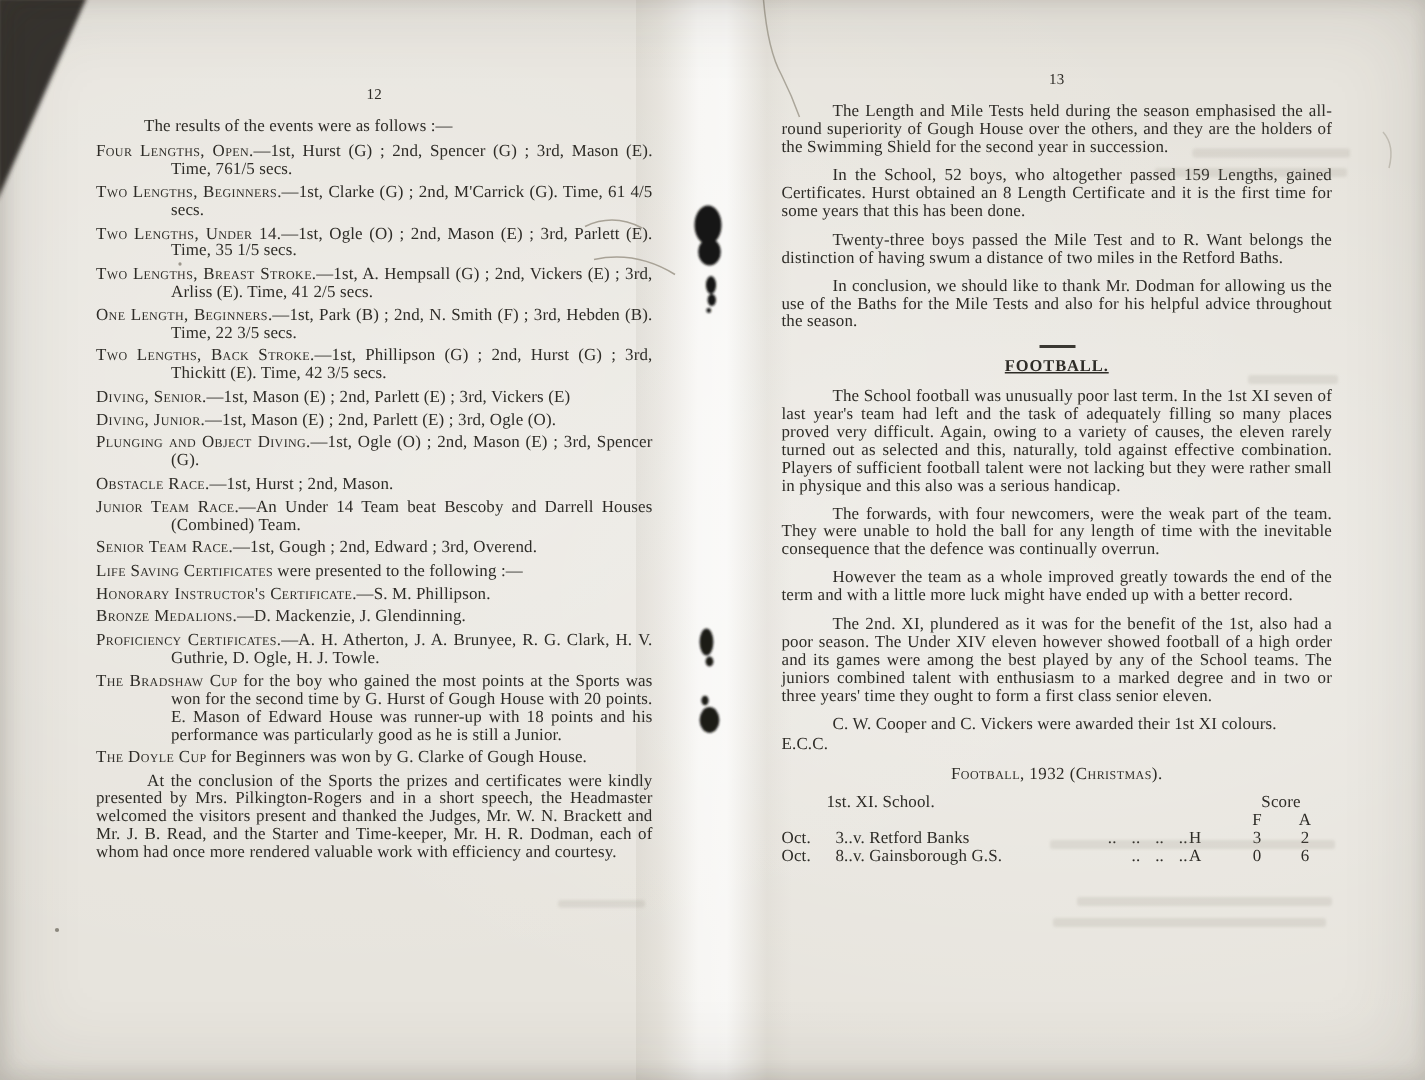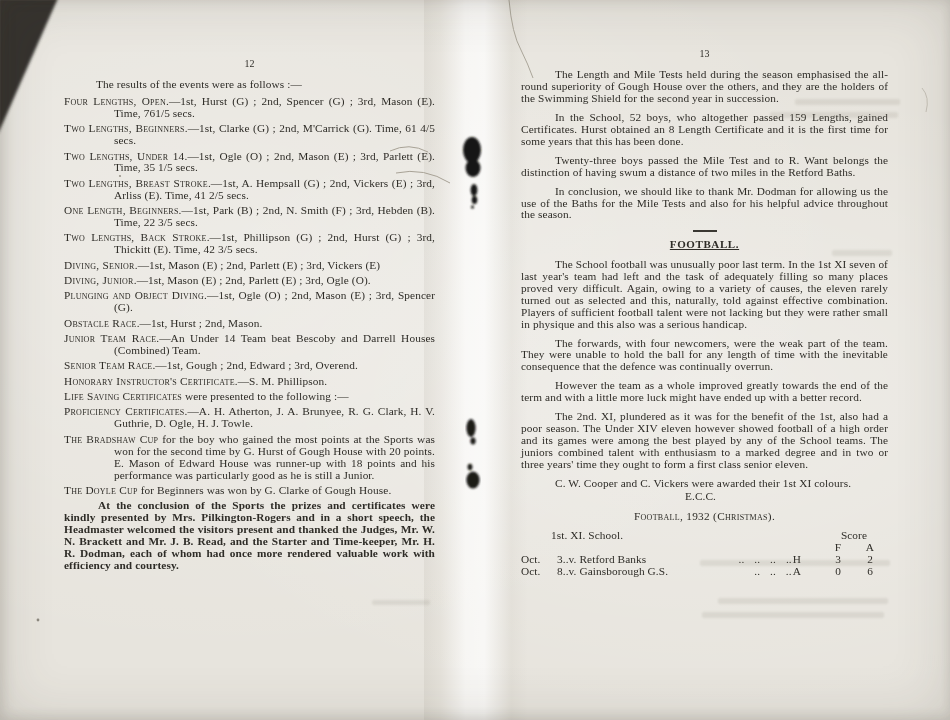--- a/index.html
+++ b/index.html
@@ -20,25 +20,25 @@
       rgba(255,255,255,0.65) 40%, rgba(255,255,255,0.70) 58%,
       rgba(90,80,60,0.04) 84%, rgba(90,80,60,0.0) 100%);}
   .page{position:absolute;font-size:11.3px;line-height:11.95px;letter-spacing:0.1px;}
   .page-left{left:64px;top:58px;width:371px;}
   .page-right{left:521px;top:48px;width:367px;}
   .pageno{text-align:center;margin-bottom:9px;font-size:10px;}
   .intro{margin:0 0 5px 0;text-indent:32px;}
   .event{margin:0 0 3.4px 0;padding-left:50px;text-indent:-50px;text-align:justify;}
   .sc{font-variant:small-caps;letter-spacing:0.25px;}
   .para{margin:0 0 7px 0;text-indent:34px;text-align:justify;}
-  .closing{margin-top:0;font-weight:bold;}
+  .closing{margin-top:0;}
   .divider{width:24px;height:1.4px;background:#3a3832;margin:9px auto 7px auto;}
   .heading{text-align:center;font-weight:bold;font-size:11px;letter-spacing:0.6px;margin:0 0 8px 0;text-decoration:underline;}
   .colours-line{margin:0 0 1px 0;text-indent:34px;}
-  .signature{text-align:center;padding-right:8px;margin-bottom:8px;}
+  .signature{text-align:left;padding-right:8px;margin-bottom:8px;}
   .table-title{text-align:center;font-variant:small-caps;letter-spacing:0.3px;margin-bottom:7px;}
   .thead{display:flex;align-items:flex-end;padding-right:2px;font-family:Liberation Serif, serif;}
   .thead .team{flex:1;padding-left:30px;}
   .score-wrap{width:64px;text-align:center;}
   .fa-row{display:flex;padding-right:2px;}
   .fa-row .spacer{flex:1;}
   .col{width:32px;text-align:center;}
   .match-row{display:flex;padding-right:2px;}
   .match-row .m{width:36px;}
   .match-row .fixture{white-space:nowrap;}
@@ -80,24 +80,25 @@
         <div class="event"><span class="sc">Diving, Junior</span><span>.—1st, Mason (E) ; 2nd, Parlett (E) ; 3rd, Ogle (O).</span></div>
 
         <div class="event"><span class="sc">Plunging and Object Diving</span><span>.—1st, Ogle (O) ; 2nd, Mason (E) ; 3rd, Spencer (G).</span></div>
 
         <div class="event"><span class="sc">Obstacle Race</span><span>.—1st, Hurst ; 2nd, Mason.</span></div>
 
         <div class="event"><span class="sc">Junior Team Race</span><span>.—An Under 14 Team beat Bescoby and Darrell Houses (Combined) Team.</span></div>
 
         <div class="event"><span class="sc">Senior Team Race</span><span>.—1st, Gough ; 2nd, Edward ; 3rd, Overend.</span></div>
 
+        <div class="event"><span class="sc">Life Saving Certificates</span><span> were presented to the following :—</span></div>
+
         <div class="event"><span class="sc">Honorary Instructor's Certificate</span><span>.—S. M. Phillipson.</span></div>
 
-        <div class="event"><span class="sc">Life Saving Certificates</span><span> were presented to the following :—</span></div>
-
+        <div class="event"><span class="sc">Bronze Medalions</span><span>.—D. Mackenzie, J. Glendinning.</span></div>
 
         <div class="event"><span class="sc">Proficiency Certificates</span><span>.—A. H. Atherton, J. A. Brunyee, R. G. Clark, H. V. Guthrie, D. Ogle, H. J. Towle.</span></div>
 
         <div class="event"><span class="sc">The Bradshaw Cup</span><span> for the boy who gained the most points at the Sports was won for the second time by G. Hurst of Gough House with 20 points.  E. Mason of Edward House was runner-up with 18 points and his performance was particularly good as he is still a Junior.</span></div>
 
         <div class="event"><span class="sc">The Doyle Cup</span><span> for Beginners was won by G. Clarke of Gough House.</span></div>
       </div>
 
     <p class="para closing">At the conclusion of the Sports the prizes and certificates were kindly presented by Mrs. Pilkington-Rogers and in a short speech, the Headmaster welcomed the visitors present and thanked the Judges, Mr. W. N. Brackett and Mr. J. B. Read, and the Starter and Time-keeper, Mr. H. R. Dodman, each of whom had once more rendered valuable work with efficiency and courtesy.</p>
   </div>

